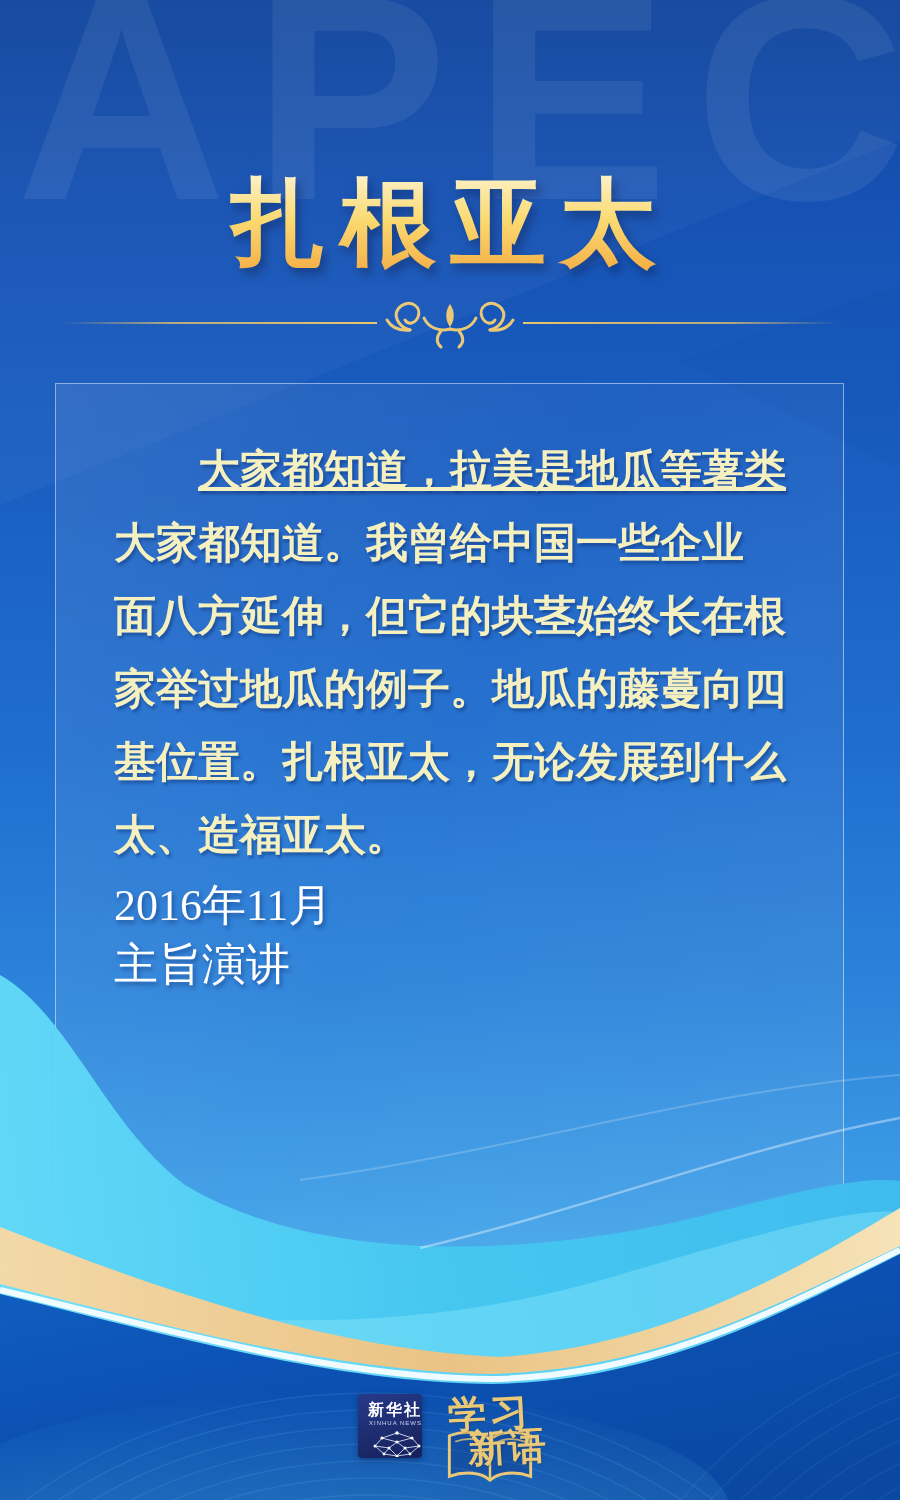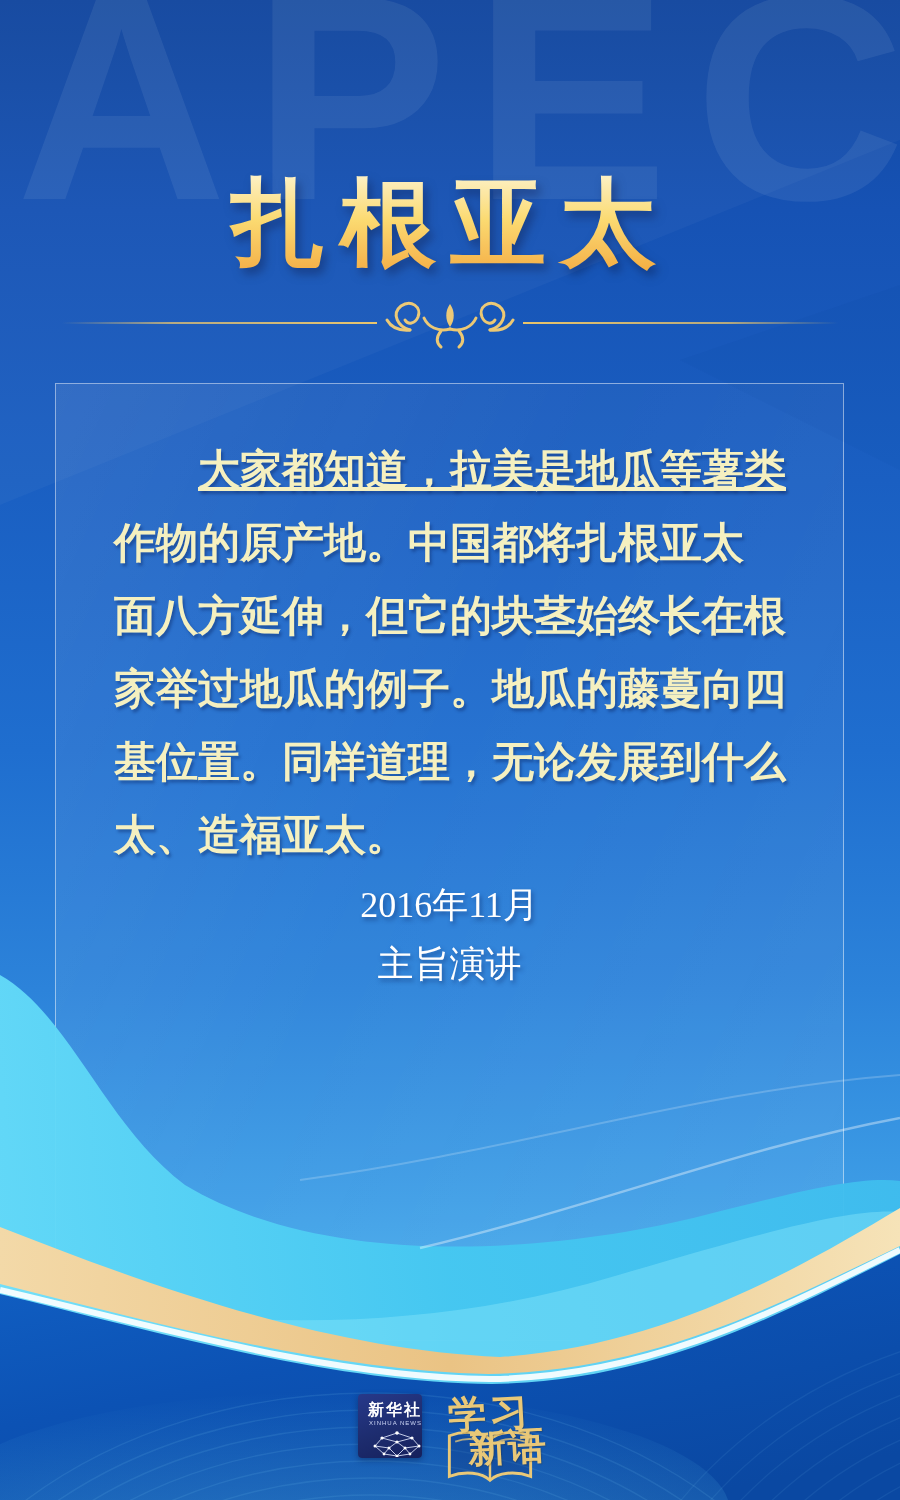--- a/index.html
+++ b/index.html
@@ -58,22 +58,22 @@
   }
   .quote-text{
     color:#f5f0c0; font-size:42px; font-weight:700;
     text-shadow:2px 3px 3px rgba(14,44,108,0.45);
   }
   .quote-text .quote-line{ line-height:73px; white-space:nowrap; }
   .quote-text .quote-line:first-child{ text-indent:2em;text-decoration:underline; }
 
   .attribution{
     margin-top:4px;
-    text-align:center;
-    color:#ffffff; font-size:36px; line-height:59px;
+    text-align:left;
+    color:#ffffff; font-size:44px; line-height:59px;
     text-shadow:2px 3px 4px rgba(14,44,108,0.5);
     white-space:nowrap;
   }
 
   
   .waves{
     position:absolute; inset:0; width:900px; height:1500px;
     pointer-events:none;
   }
 
@@ -140,24 +140,24 @@
         <path d="M82,35 C87,41 87,47 82,51"></path>
       </g>
       <path d="M73,8 C68,15 68,24 73,31 C78,24 78,15 73,8 Z" fill="#ecc873"></path>
     </svg>
     <div class="line right"></div>
   </div>
 
   <div class="quote-card">
     <div class="quote-text">
         <div class="quote-line">大家都知道，拉美是地瓜等薯类</div>
-        <div class="quote-line">作物的原产地。中国都将扎根亚太</div>
+        <div class="quote-line">大家都知道。我曾给中国一些企业</div>
         <div class="quote-line">面八方延伸，但它的块茎始终长在根</div>
         <div class="quote-line">家举过地瓜的例子。地瓜的藤蔓向四</div>
-        <div class="quote-line">基位置。同样道理，无论发展到什么</div>
+        <div class="quote-line">基位置。扎根亚太，无论发展到什么</div>
         <div class="quote-line">太、造福亚太。</div>
       </div>
     <div class="attribution">
       <div>2016年11月</div>
       <div>主旨演讲</div>
     </div>
   </div>
 
   <svg class="waves" viewBox="0 0 900 1500" preserveAspectRatio="none" aria-hidden="true">
     <defs>

